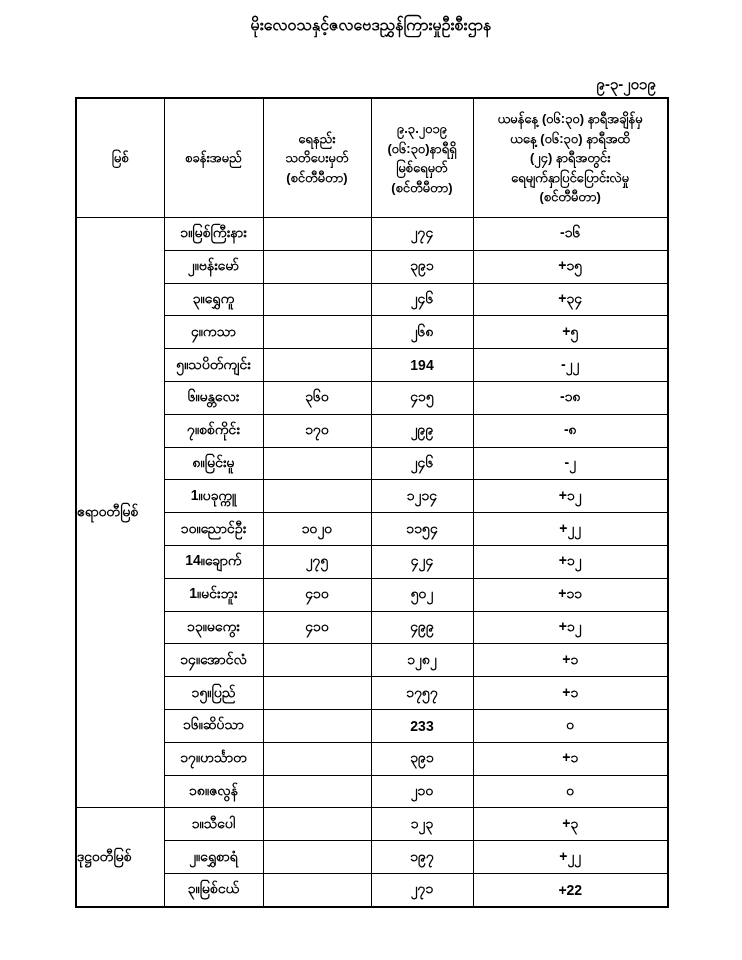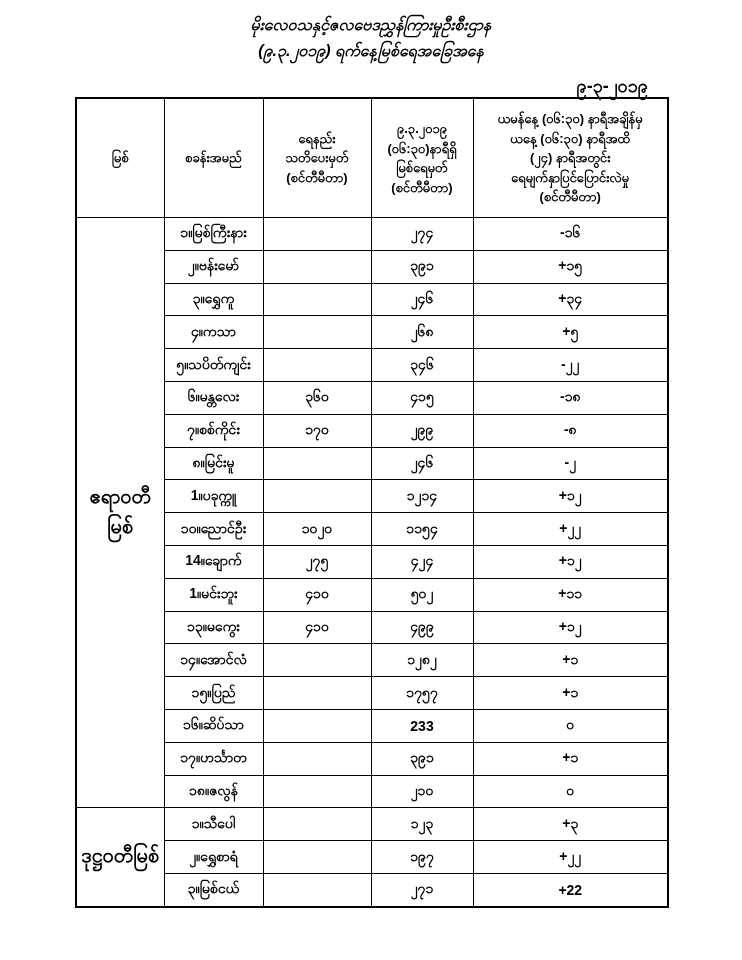--- a/index.html
+++ b/index.html
@@ -11,25 +11,24 @@
     color:#000;
     font-family:"Liberation Sans","DejaVu Sans",sans-serif;
     font-weight:bold;
     overflow:hidden;
   }
   .title-block{
     position:absolute;top:12px;left:0;right:0;
     text-align:center;
     font-size:16px;
     line-height:1.6;
-    font-style:italic;
   }
   .date-line{
-    position:absolute;top:74px;right:94px;
-    font-size:18px;
+    position:absolute;top:74px;right:86px;
+    font-size:15px;
   }
   table.report{
     position:absolute;left:75px;top:97px;
     border-collapse:collapse;
     table-layout:fixed;
     width:592px;
     font-weight:bold;
   }
   table.report th, table.report td{
     border:1px solid #000;
@@ -47,33 +46,31 @@
     font-weight:bold;
   }
   tbody td{
     height:31.8px;
     font-size:14px;
     vertical-align:middle;
   }
   td.station{text-align:center;padding-left:9px;}
   td.num{text-align:center;}
   td.river-cell{
-    text-align:center;
-    font-size:20px;
+    font-size:14px;
     vertical-align:middle;
   }
 </style>
 </head>
 <body>
 
 <div class="page">
 
   <div class="title-block">
     <div>မိုးလေဝသနှင့်ဇလဗေဒညွှန်ကြားမှုဦးစီးဌာန</div>
-    <div>(၉.၃.၂၀၁၉) ရက်နေ့မြစ်ရေအခြေအနေ</div>
   </div>
 
   <div class="date-line">၉-၃-၂၀၁၉</div>
 
   <table class="report">
     <colgroup>
       <col style="width:88px">
       <col style="width:99px">
       <col style="width:108px">
       <col style="width:102px">
@@ -119,21 +116,21 @@
         </tr>
         <tr>
           <td class="station">၄။ကသာ</td>
           <td class="num"></td>
           <td class="num">၂၆၈</td>
           <td class="num">+၅</td>
         </tr>
         <tr>
           <td class="station">၅။သပိတ်ကျင်း</td>
           <td class="num"></td>
-          <td class="num">၃၄၆</td>
+          <td class="num">194</td>
           <td class="num">-၂၂</td>
         </tr>
         <tr>
           <td class="station">၆။မန္တလေး</td>
           <td class="num">၃၆၀</td>
           <td class="num">၄၁၅</td>
           <td class="num">-၁၈</td>
         </tr>
         <tr>
           <td class="station">၇။စစ်ကိုင်း</td>

